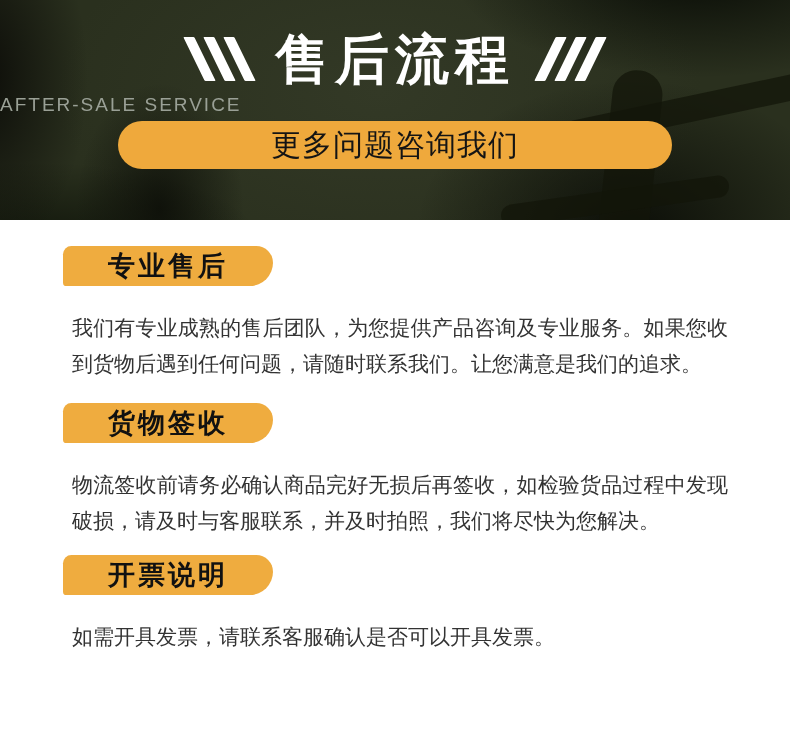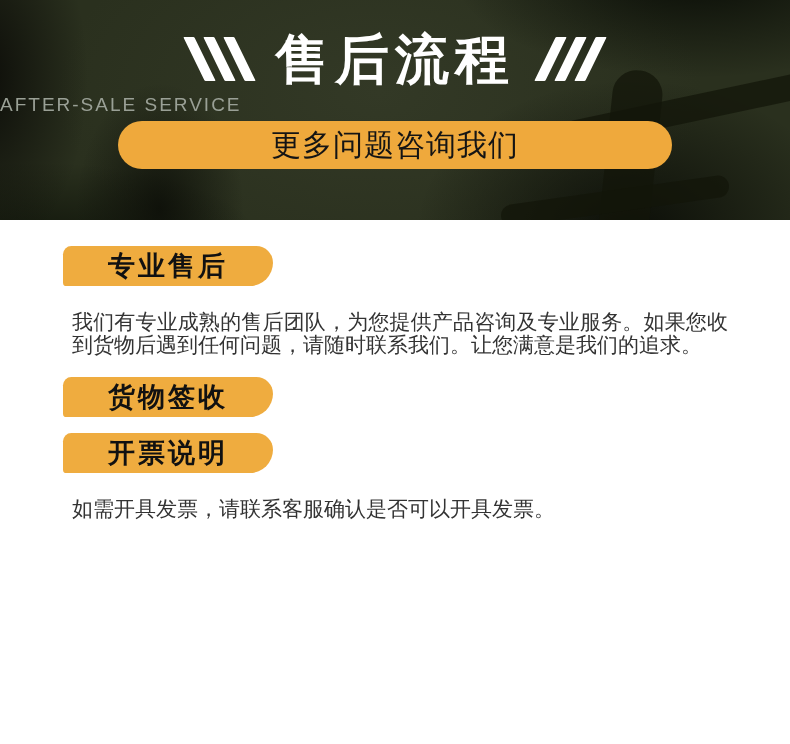--- a/index.html
+++ b/index.html
@@ -61,21 +61,21 @@
   .content { padding-left:63px; }
   .section-label {
     width:210px; height:40px; margin-top:26px;
     background:#EFAC3F;
     border-radius:10px 20px 28px 4px;
     display:flex; align-items:center; justify-content:center;
     font-size:27px; font-weight:700; color:#111111; letter-spacing:3px;
   }
   .section-body {
     margin-left:9px; margin-top:24px; width:656px;
-    font-size:21px; line-height:23px; color:#333333;
+    font-size:21px; line-height:36px; color:#333333;
     text-align:justify;
   }
   .sec-2 .section-label { margin-top:21px; }
   .sec-3 .section-label { margin-top:16px; }
 </style>
 </head>
 <body>
 
 <div class="banner">
   <div class="branch b1"></div>
@@ -105,20 +105,21 @@
 
 <div class="content">
 
   <div class="section sec-1">
     <div class="section-label">专业售后</div>
     <div class="section-body">我们有专业成熟的售后团队，为您提供产品咨询及专业服务。如果您收到货物后遇到任何问题，请随时联系我们。让您满意是我们的追求。</div>
   </div>
 
   <div class="section sec-2">
     <div class="section-label">货物签收</div>
+    <div class="section-body">物流签收前请务必确认商品完好无损后再签收，如检验货品过程中发现破损，请及时与客服联系，并及时拍照，我们将尽快为您解决。</div>
   </div>
 
   <div class="section sec-3">
     <div class="section-label">开票说明</div>
     <div class="section-body">如需开具发票，请联系客服确认是否可以开具发票。</div>
   </div>
 
 </div>
 
 </body></html>

